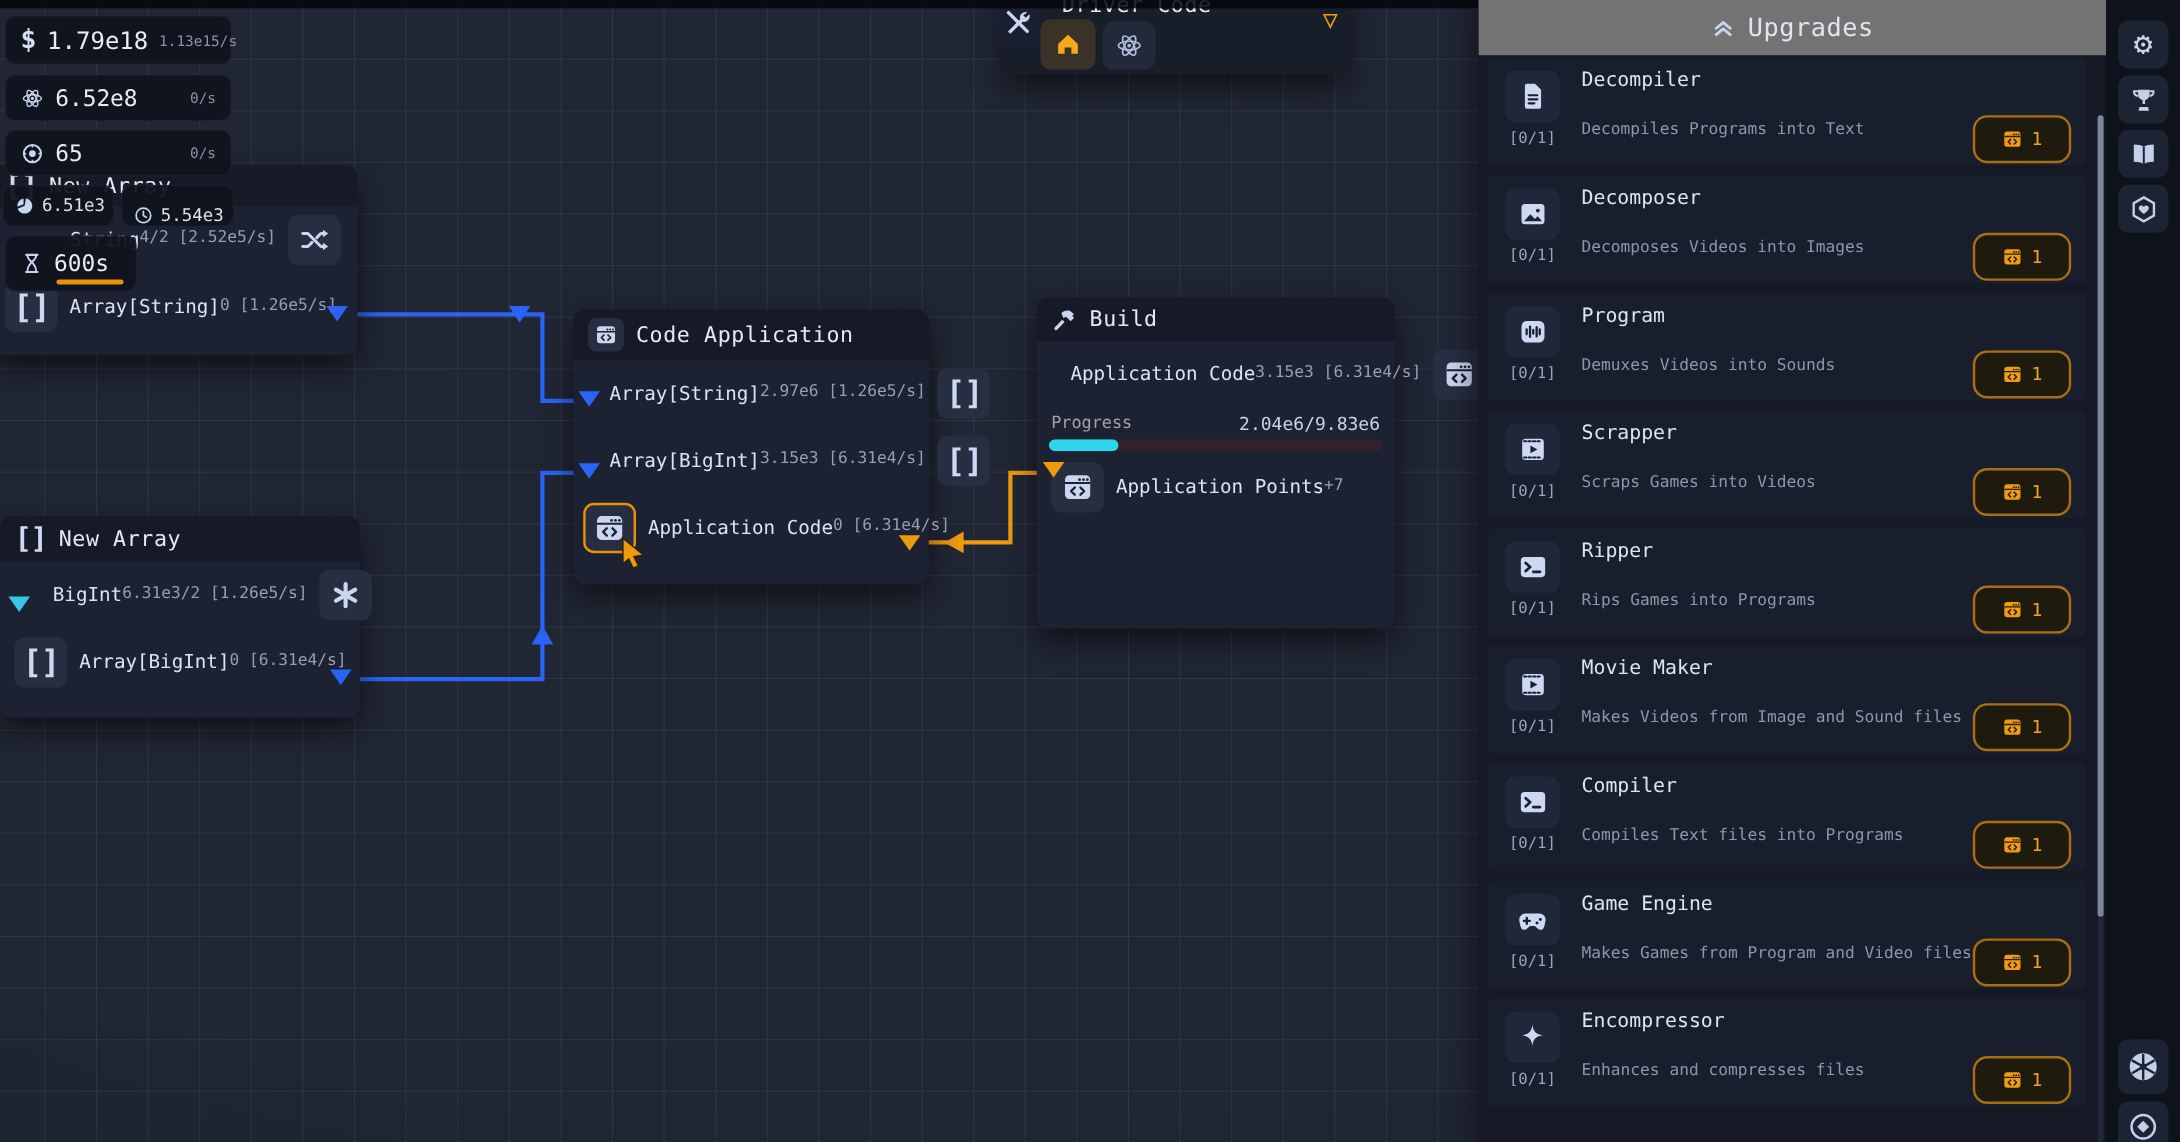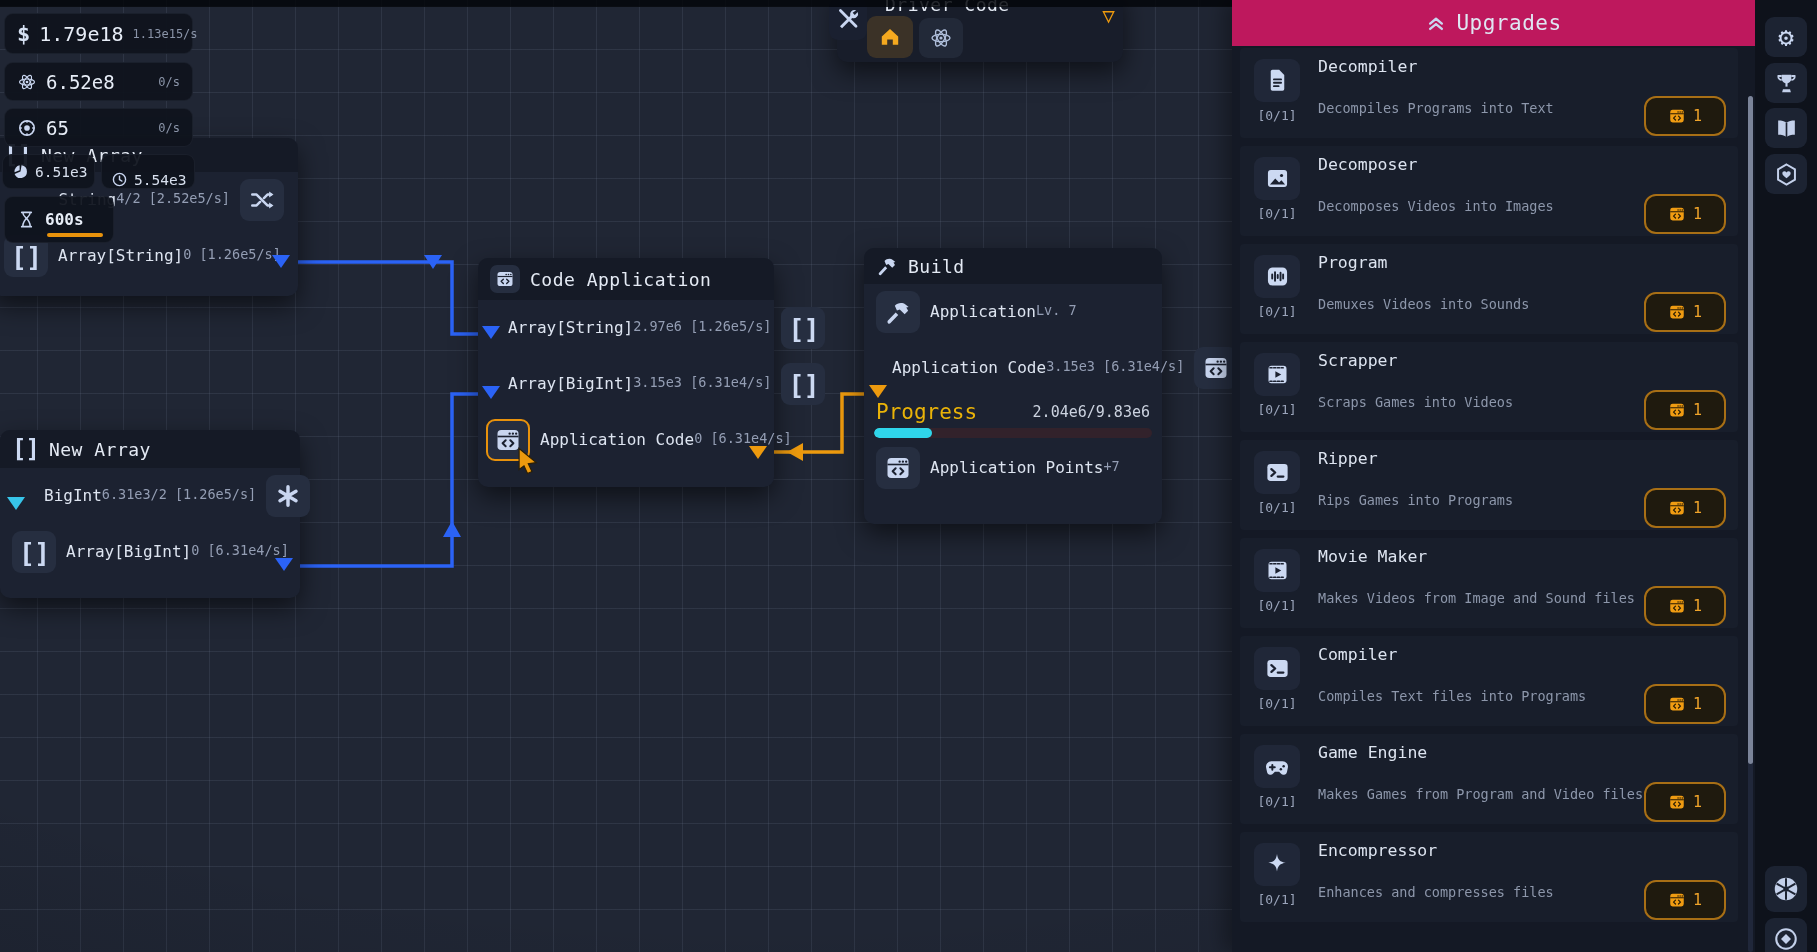--- a/index.html
+++ b/index.html
@@ -48,29 +48,29 @@
   .pill{position:absolute;background:rgba(15,19,29,.94);border:1px solid rgba(125,140,170,.10);
     border-radius:9px;display:flex;align-items:center;gap:9px;padding:0 12px;z-index:5;}
   .pv{font-size:20px;color:#e7edf7;}
   .pr{margin-left:auto;font-size:12px;color:#8a94a8;}
   .pv.sm{font-size:14.5px;color:#d8e0ee;}
   .dollar{font-size:22px;font-weight:bold;color:#d5e0f2;}
   .timerbar{position:absolute;left:42px;bottom:5px;width:56px;height:4px;background:#e8920c;border-radius:2px;}
 
   
   .pgrow{display:flex;align-items:center;justify-content:space-between;padding:4px 12px 0 12px;}
-  .pglabel{font-size:21px;color:#eab308;}
+  .pglabel{font-size:14px;color:#a3a3a3;}
   .pgval{font-size:15px;color:#ccd3e0;}
   .pgtrack{margin:4px 10px 2px 10px;height:10px;border-radius:6px;background:#32222b;overflow:hidden;position:relative;}
   .pgfill{height:100%;border-radius:6px;background:#2fd5ea;}
 
   
   #sidebar{position:absolute;left:1232px;top:0;width:523px;height:952px;background:#141925;
     z-index:10;overflow:hidden;box-shadow:-8px 0 20px rgba(0,0,0,.35);}
-  #sb-titlebar{height:46px;background:#be185d;display:flex;align-items:center;justify-content:center;gap:9px;}
+  #sb-titlebar{height:46px;background:#737373;display:flex;align-items:center;justify-content:center;gap:9px;}
   #sb-title{font-size:21px;color:#dfe6f2;letter-spacing:.5px;}
   #sb-points{margin:8px 10px 8px 10px;height:36px;background:#1a202d;border-radius:6px;
     display:flex;align-items:center;justify-content:center;gap:9px;}
   #sb-points span{font-size:16px;color:#c6cfdd;}
   #ulist{position:relative;margin:2px 0 0 8px;width:498px;}
   .uitem{position:relative;height:90px;margin-bottom:8px;background:#181e2b;border-radius:4px;}
   .utile{position:absolute;left:14px;top:11px;width:46px;height:43px;background:#202738;border-radius:9px;
     display:flex;align-items:center;justify-content:center;color:#ccd9f2;}
   .ucount{position:absolute;left:8px;top:60px;width:58px;text-align:center;font-size:13px;color:#9aa4ba;}
   .uname{position:absolute;left:78px;top:9px;font-size:16.5px;color:#dde4f0;}
@@ -320,31 +320,20 @@
     </div>
   </div>
 
   <div class="node" id="node-build" style="left:864px;top:248px;width:298px;height:276px;">
     <div class="nhead">
       <svg class="ic" width="22" height="22" viewBox="0 0 24 24" style="color:#c9d6f0">
           <use href="#i-hammer"></use>
         </svg>
       <span class="ntitle">Build</span>
     </div>
-    <div class="nrow">
-      <div class="tile">
-        <svg class="ic" width="28" height="28" viewBox="0 0 24 24">
-            <use href="#i-hammer"></use>
-          </svg>
-      </div>
-      <div class="rblock">
-        <span class="rname">Application</span>
-        <span class="rstat">Lv. 7</span>
-      </div>
-    </div>
     <div class="nrow" style="padding-left:28px;">
       <div class="rblock right">
         <span class="rname">Application Code</span>
         <span class="rstat">3.15e3 [6.31e4/s]</span>
       </div>
       <div class="tile">
         <svg class="ic" width="28" height="28" viewBox="0 0 24 24">
             <use href="#i-win"></use>
           </svg>
       </div>
@@ -429,21 +418,21 @@
   <div class="pill" style="left:101px;top:154px;width:94px;height:35px;z-index:6;padding:0 9px;gap:6px;align-items:flex-end;">
     <svg class="ic" width="17" height="17" viewBox="0 0 24 24" style="color:#c9d6f0">
         <use href="#i-clock"></use>
       </svg>
     <span class="pv sm">5.54e3</span>
   </div>
   <div class="pill" style="left:4px;top:196px;width:110px;height:47px;z-index:6;">
     <svg class="ic" width="19" height="19" viewBox="0 0 24 24" style="color:#c9d6f0">
         <use href="#i-hour"></use>
       </svg>
-    <span class="pv" style="font-size:16px;font-weight:bold;">600s</span>
+    <span class="pv" style="font-size:19px;">600s</span>
     <span class="timerbar"></span>
   </div>
 
   <div id="topstrip"></div>
 
   <aside id="sidebar">
     <div id="sb-titlebar">
       <svg class="ic" width="22" height="22" viewBox="0 0 24 24" style="color:#c9d6f0">
           <use href="#i-chev"></use>
         </svg>

